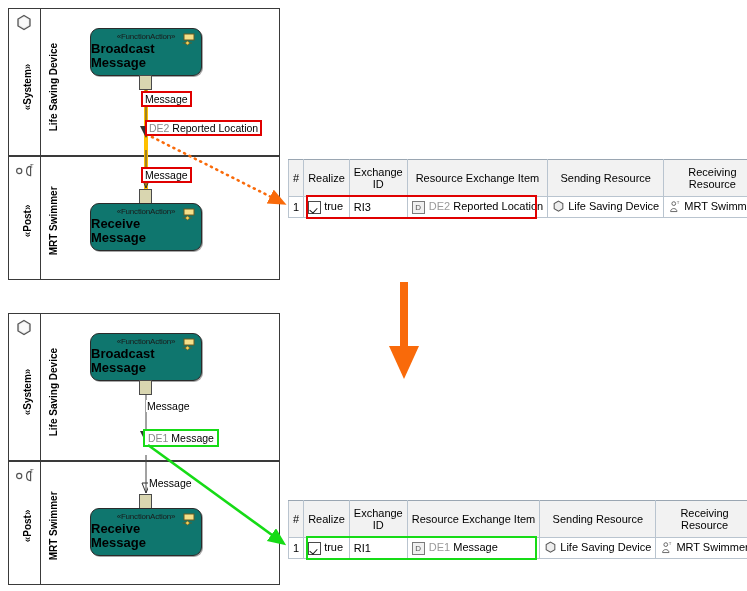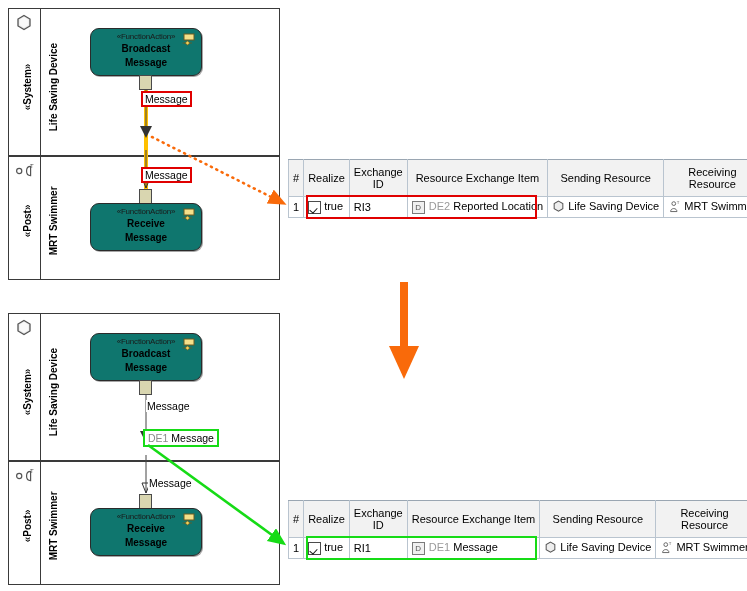--- a/index.html
+++ b/index.html
@@ -21,21 +21,21 @@
   .lane-icon{position:absolute;left:7px;width:18px;height:18px;}
 
   
   .action{
      position:absolute;background:#0f766e;border:1.5px solid #2b2b2b;
      border-radius:9px;box-sizing:border-box;
      box-shadow:1px 1px 0 rgba(0,0,0,.35);
   }
   .action .stereo{font-size:8px;color:#1a1a1a;text-align:center;
      margin-top:3px;letter-spacing:-0.2px;}
-  .action .aname{font-size:10px;font-weight:bold;color:#000;text-align:center;
+  .action .aname{font-size:13px;font-weight:bold;color:#000;
      line-height:13px;margin-top:1px;}
   .act-icon{position:absolute;right:5px;top:4px;width:15px;height:17px;}
 
   
   .pin{position:absolute;width:13px;height:15px;background:#D9D6B0;
        border:1px solid #4a4a4a;box-sizing:border-box;}
 
   
   .edgelabel{position:absolute;font-size:10.5px;color:#000;white-space:nowrap;
              background:#fff;padding:0 1px;}
@@ -130,20 +130,24 @@
         <line x1="9" y1="10" x2="11" y2="10" stroke="#6b5a20" stroke-width=".8"></line>
       </svg>
     </span>
   </div>
   <div class="pin" style="left:139px;top:75px;"></div>
 
   <div class="edgelabel boxed-red" style="left:141px;top:91px;">
     <span>Message</span>
   </div>
 
+  <div class="edgelabel boxed-red" style="left:145px;top:120px;">
+    <span class="de-prefix">DE2</span>
+    <span>Reported Location</span>
+  </div>
 
   <div class="edgelabel boxed-red" style="left:141px;top:167px;">
     <span>Message</span>
   </div>
 
   <div class="pin" style="left:139px;top:189px;"></div>
 
   <div class="action" style="left:90px;top:203px;width:112px;height:48px;">
     <div class="stereo">«FunctionAction»</div>
     <div class="aname">Receive</div>

